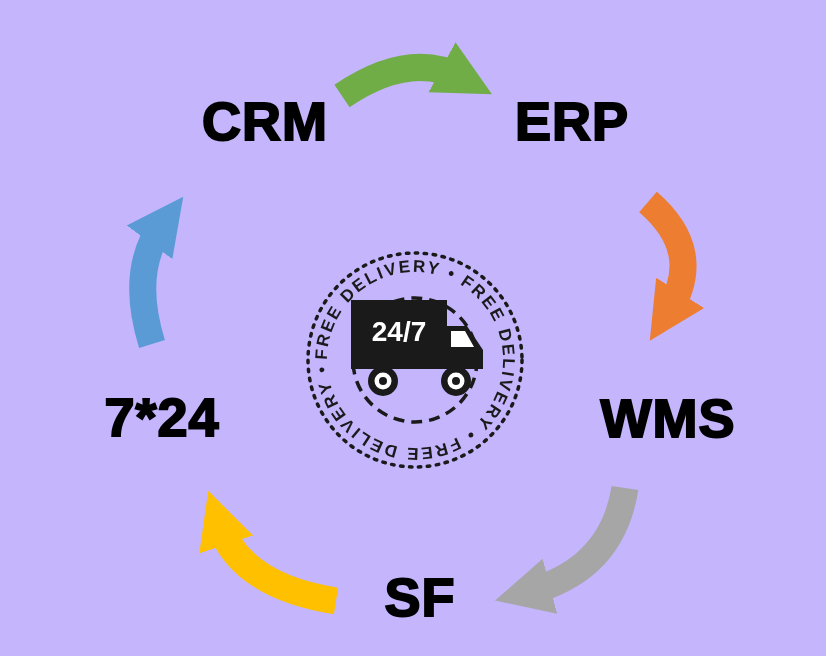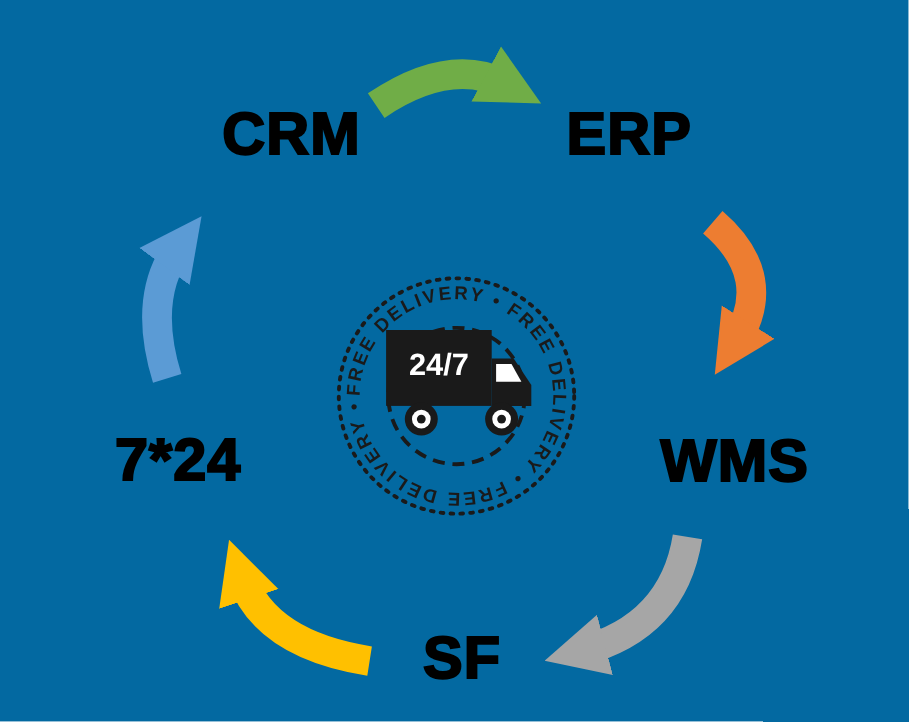--- a/index.html
+++ b/index.html
@@ -5,21 +5,21 @@
   html, body {
     margin: 0;
     padding: 0;
     background: #ffffff;
     font-family: "Liberation Sans", sans-serif;
   }
   .stage {
     position: relative;
     width: 826px;
     height: 656px;
-    background: #0369a1;
+    background: #c4b5fd;
     overflow: hidden;
   }
   svg { display: block; }
   .node-label {
     font-family: "Liberation Sans", sans-serif;
     font-weight: bold;
     font-size: 54px;
     fill: #000000;
     stroke: #000000;
     stroke-width: 2px;

